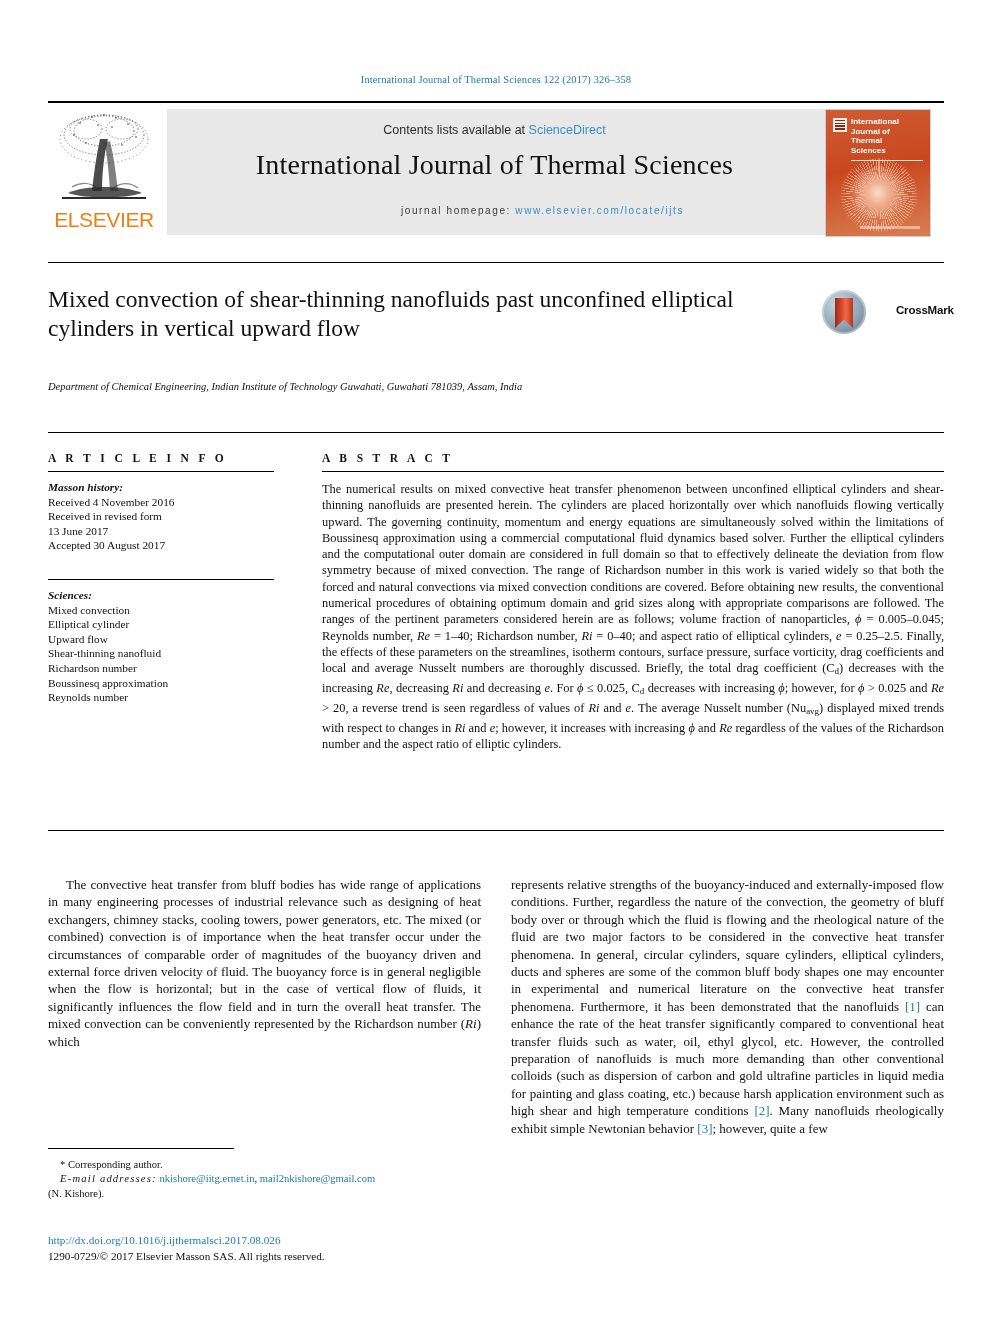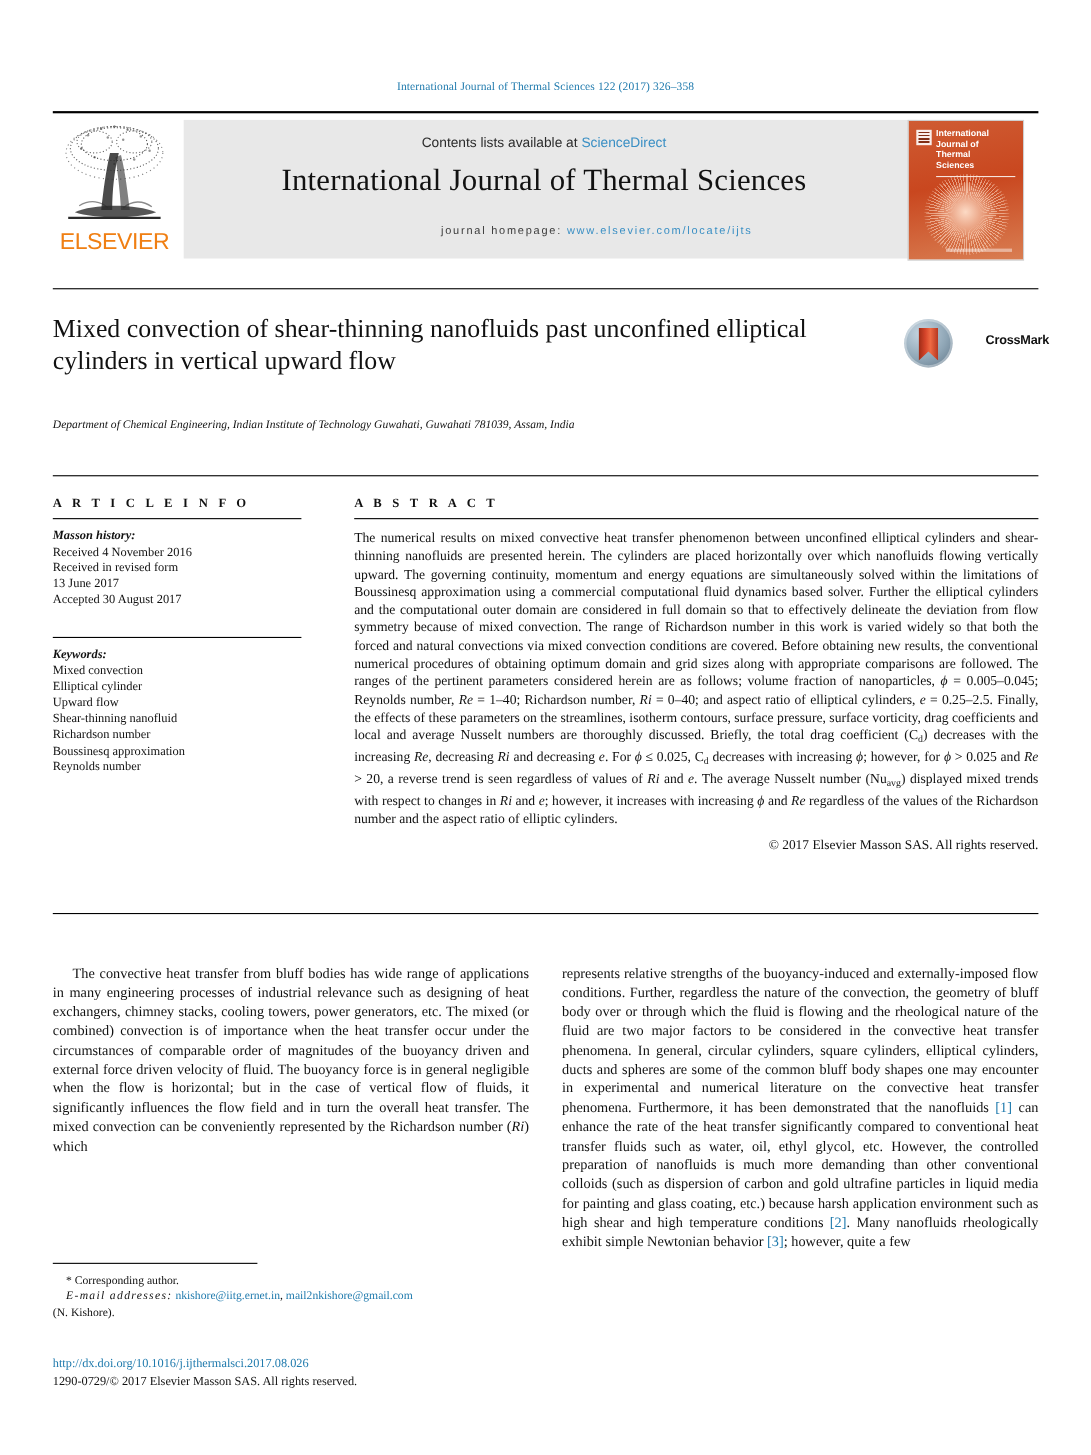--- a/index.html
+++ b/index.html
@@ -482,36 +482,35 @@
     <div class="thin-rule"></div>
     <div class="info-body">
       <div class="lbl">Masson history:</div>
       <div>Received 4 November 2016</div>
       <div>Received in revised form</div>
       <div>13 June 2017</div>
       <div>Accepted 30 August 2017</div>
     </div>
     <div class="kw-rule"></div>
     <div class="info-body">
-      <div class="lbl">Keywords:</div>
+      <div class="lbl">Sciences:</div>
       <div>Mixed convection</div>
       <div>Elliptical cylinder</div>
       <div>Upward flow</div>
       <div>Shear-thinning nanofluid</div>
       <div>Richardson number</div>
       <div>Boussinesq approximation</div>
       <div>Reynolds number</div>
     </div>
   </div>
 
   <div class="col-abs">
     <div class="sec-head">A B S T R A C T</div>
     <div class="thin-rule"></div>
     <div class="abs-body"><span>The numerical results on mixed convective heat transfer phenomenon between unconfined elliptical cylinders and shear-thinning nanofluids are presented herein. The cylinders are placed horizontally over which nanofluids flowing vertically upward. The governing continuity, momentum and energy equations are simultaneously solved within the limitations of Boussinesq approximation using a commercial computational fluid dynamics based solver. Further the elliptical cylinders and the computational outer domain are considered in full domain so that to effectively delineate the deviation from flow symmetry because of mixed convection. The range of Richardson number in this work is varied widely so that both the forced and natural convections via mixed convection conditions are covered. Before obtaining new results, the conventional numerical procedures of obtaining optimum domain and grid sizes along with appropriate comparisons are followed. The ranges of the pertinent parameters considered herein are as follows; volume fraction of nanoparticles, </span><span class="italic">ϕ</span><span> = 0.005–0.045; Reynolds number, </span><span class="italic">Re</span><span> = 1–40; Richardson number, </span><span class="italic">Ri</span><span> = 0–40; and aspect ratio of elliptical cylinders, </span><span class="italic">e</span><span> = 0.25–2.5. Finally, the effects of these parameters on the streamlines, isotherm contours, surface pressure, surface vorticity, drag coefficients and local and average Nusselt numbers are thoroughly discussed. Briefly, the total drag coefficient (C</span><span class="sub">d</span><span>) decreases with the increasing </span><span class="italic">Re</span><span>, decreasing </span><span class="italic">Ri</span><span> and decreasing </span><span class="italic">e</span><span>. For </span><span class="italic">ϕ</span><span> ≤ 0.025, C</span><span class="sub">d</span><span> decreases with increasing </span><span class="italic">ϕ</span><span>; however, for </span><span class="italic">ϕ</span><span> &gt; 0.025 and </span><span class="italic">Re</span><span> &gt; 20, a reverse trend is seen regardless of values of </span><span class="italic">Ri</span><span> and </span><span class="italic">e</span><span>. The average Nusselt number (Nu</span><span class="sub">avg</span><span>) displayed mixed trends with respect to changes in </span><span class="italic">Ri</span><span> and </span><span class="italic">e</span><span>; however, it increases with increasing </span><span class="italic">ϕ</span><span> and </span><span class="italic">Re</span><span> regardless of the values of the Richardson number and the aspect ratio of elliptic cylinders.</span></div>
-    <div class="abs-copy">© 2017 Elsevier Masson SAS. All rights reserved.</div>
   </div>
 
   <div class="info-rule-bottom"></div>
 
   <div class="body-col-left">
     <div class="para indent"><span>The convective heat transfer from bluff bodies has wide range of applications in many engineering processes of industrial relevance such as designing of heat exchangers, chimney stacks, cooling towers, power generators, etc. The mixed (or combined) convection is of importance when the heat transfer occur under the circumstances of comparable order of magnitudes of the buoyancy driven and external force driven velocity of fluid. The buoyancy force is in general negligible when the flow is horizontal; but in the case of vertical flow of fluids, it significantly influences the flow field and in turn the overall heat transfer. The mixed convection can be conveniently represented by the Richardson number (</span><span class="italic">Ri</span><span>) which</span></div>
   </div>
 
   <div class="body-col-right">
     <div class="para"><span>represents relative strengths of the buoyancy-induced and externally-imposed flow conditions. Further, regardless the nature of the convection, the geometry of bluff body over or through which the fluid is flowing and the rheological nature of the fluid are two major factors to be considered in the convective heat transfer phenomena. In general, circular cylinders, square cylinders, elliptical cylinders, ducts and spheres are some of the common bluff body shapes one may encounter in experimental and numerical literature on the convective heat transfer phenomena. Furthermore, it has been demonstrated that the nanofluids </span><span class="cite">[1]</span><span> can enhance the rate of the heat transfer significantly compared to conventional heat transfer fluids such as water, oil, ethyl glycol, etc. However, the controlled preparation of nanofluids is much more demanding than other conventional colloids (such as dispersion of carbon and gold ultrafine particles in liquid media for painting and glass coating, etc.) because harsh application environment such as high shear and high temperature conditions </span><span class="cite">[2]</span><span>. Many nanofluids rheologically exhibit simple Newtonian behavior </span><span class="cite">[3]</span><span>; however, quite a few</span></div>

